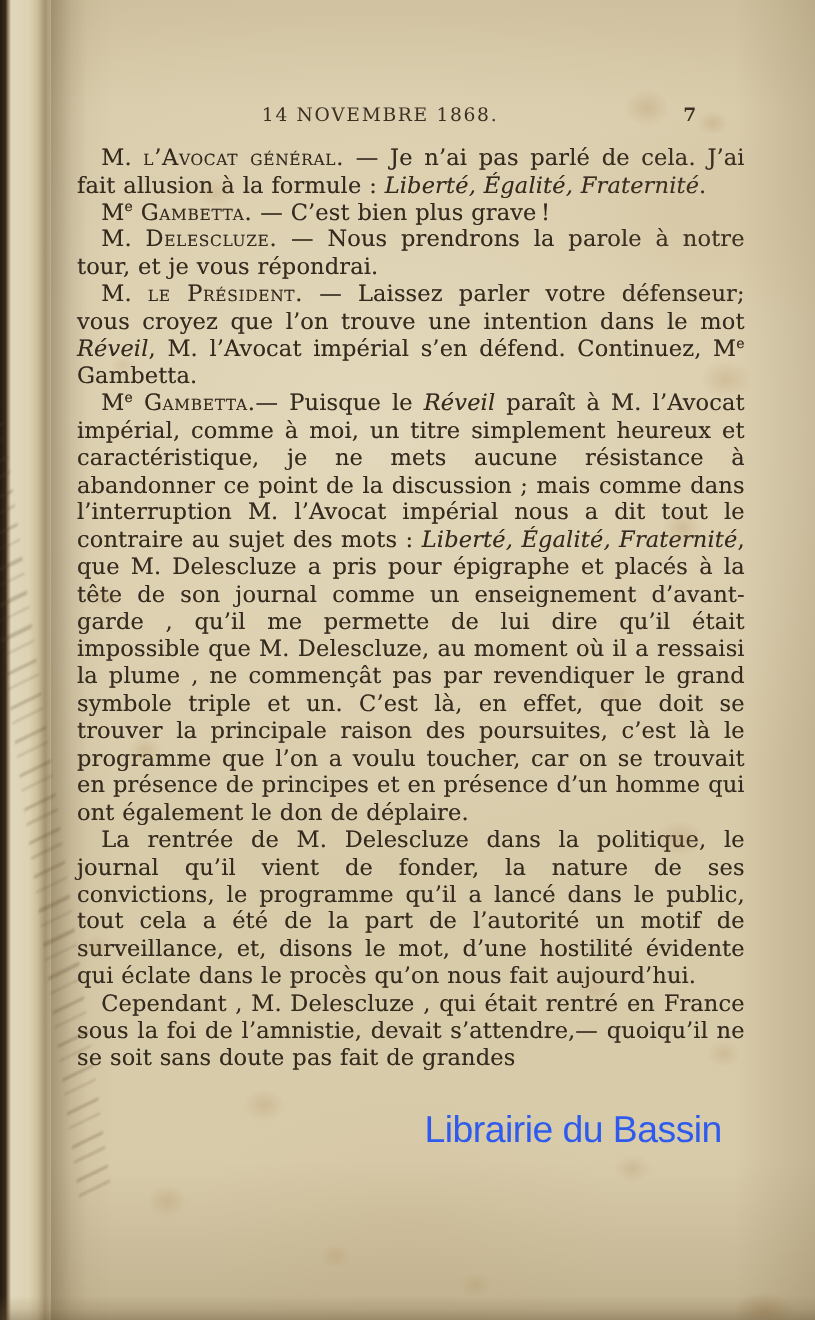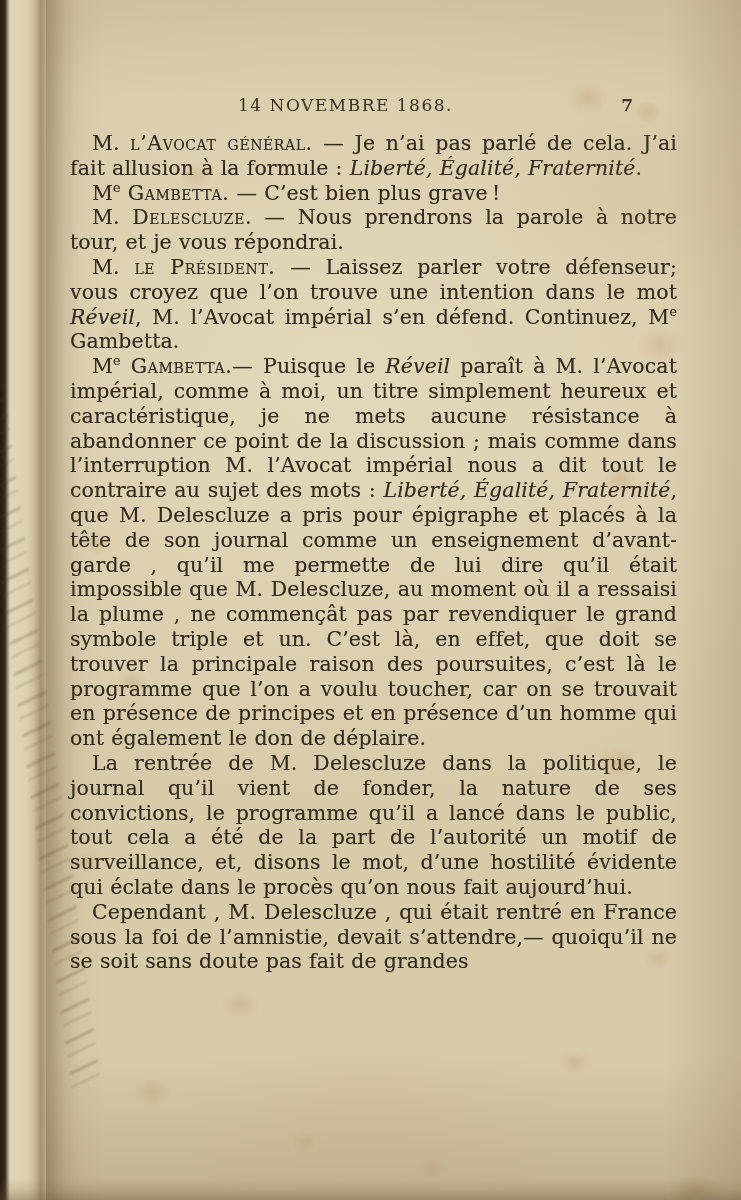--- a/index.html
+++ b/index.html
@@ -132,14 +132,15 @@
       <p class="para"><span>M. </span><span class="sc">le Président.</span><span> — Laissez parler votre défenseur; vous croyez que l’on trouve une intention dans le mot </span><span class="i">Réveil</span><span>, M. l’Avocat impérial s’en défend. Continuez, M</span><span class="sup">e</span><span> Gambetta.</span></p>
       <p class="para"><span>M</span><span class="sup">e</span><span> </span><span class="sc">Gambetta.</span><span>— Puisque le </span><span class="i">Réveil</span><span> paraît à M. l’Avocat impérial, comme à moi, un titre simplement heureux et caractéristique, je ne mets aucune résistance à abandonner ce point de la discussion ; mais comme dans l’interruption M. l’Avocat impérial nous a dit tout le contraire au sujet des mots : </span><span class="i">Liberté, Égalité, Fraternité</span><span>, que M. Delescluze a pris pour épigraphe et placés à la tête de son journal comme un enseignement d’avant-garde , qu’il me permette de lui dire qu’il était impossible que M. Delescluze, au moment où il a ressaisi la plume , ne commençât pas par revendiquer le grand symbole triple et un. C’est là, en effet, que doit se trouver la principale raison des poursuites, c’est là le programme que l’on a voulu toucher, car on se trouvait en présence de principes et en présence d’un homme qui ont également le don de déplaire.</span></p>
       <p class="para"><span>La rentrée de M. Delescluze dans la politique, le journal qu’il vient de fonder, la nature de ses convictions, le programme qu’il a lancé dans le public, tout cela a été de la part de l’autorité un motif de surveillance, et, disons le mot, d’une hostilité évidente qui éclate dans le procès qu’on nous fait aujourd’hui.</span></p>
       <p class="para"><span>Cependant , M. Delescluze , qui était rentré en France sous la foi de l’amnistie, devait s’attendre,— quoiqu’il ne se soit sans doute pas fait de grandes</span></p>
     </div>
 
   <div class="foxing"></div>
 
   <div class="bottom-edge"></div>
 
+  <div class="watermark">Librairie du Bassin</div>
 
 </div>
 
 </body></html>

